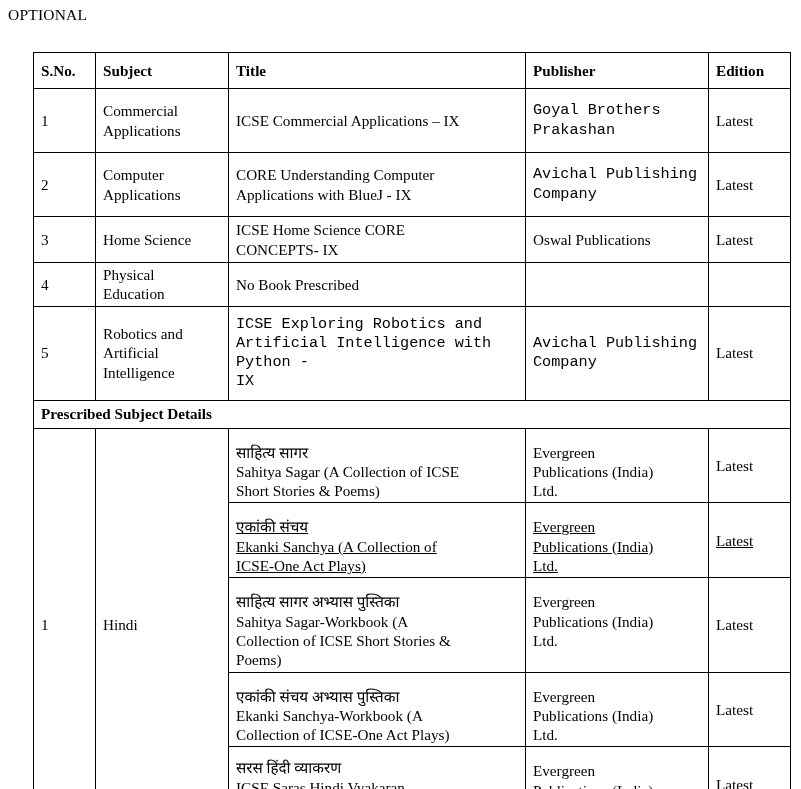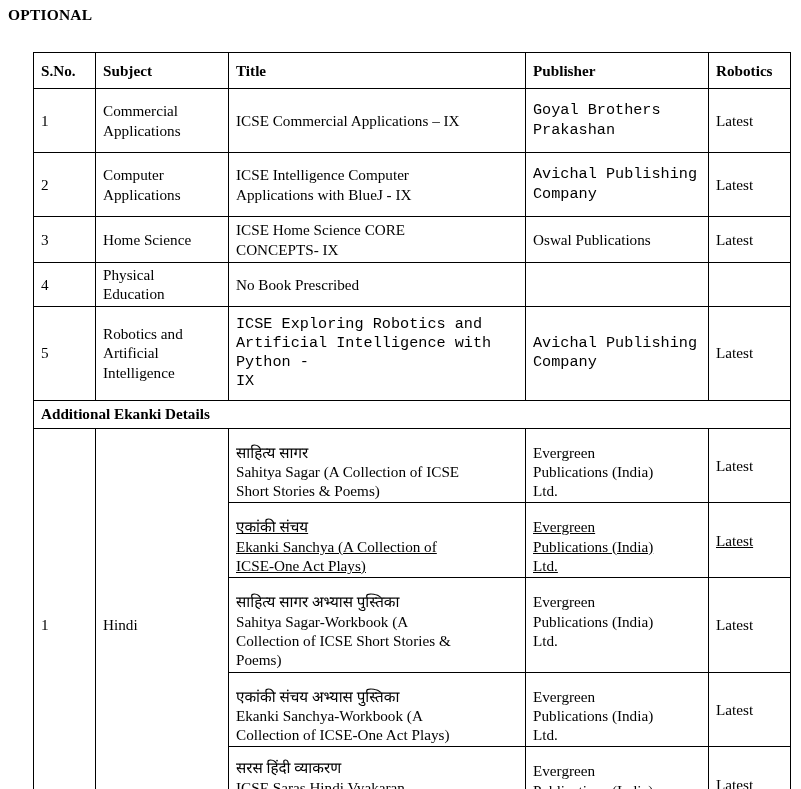--- a/index.html
+++ b/index.html
@@ -14,21 +14,21 @@
     width: 801px;
     height: 789px;
     background: #ffffff;
     overflow: hidden;
   }
   .doc-heading {
     position: absolute;
     left: 8px;
     top: 6px;
     font-size: 15.5px;
-    font-weight: bold;
+    font-weight: normal;
     letter-spacing: 0.2px;
     text-align: right;
   }
   table.booklist {
     position: absolute;
     left: 33px;
     top: 52px;
     border-collapse: collapse;
     table-layout: fixed;
     width: 757px;
@@ -75,38 +75,38 @@
         <col class="c-pub">
         <col class="c-edi">
     </colgroup>
 
     <tbody>
         <tr style="height:36px;">
       <th>S.No.</th>
       <th>Subject</th>
       <th>Title</th>
       <th>Publisher</th>
-      <th>Robotics</th>
+      <th>Edition</th>
     </tr>
 
     <tr style="height:64px;">
       <td>1</td>
       <td>Commercial
 Applications</td>
       <td>ICSE Commercial Applications – IX</td>
       <td class="lh2">Goyal Brothers
 Prakashan</td>
       <td>Latest</td>
     </tr>
 
     <tr style="height:64px;">
       <td>2</td>
       <td>Computer
 Applications</td>
-      <td class="lh15">ICSE Intelligence Computer
+      <td class="lh15">CORE Understanding Computer
 Applications with BlueJ - IX</td>
       <td class="lh2">Avichal Publishing
 Company</td>
       <td>Latest</td>
     </tr>
 
     <tr style="height:46px;">
       <td>3</td>
       <td>Home Science</td>
       <td>ICSE Home Science CORE
@@ -131,21 +131,21 @@
 Intelligence</td>
       <td class="lh2">ICSE Exploring Robotics and
 Artificial Intelligence with Python -
 IX</td>
       <td class="lh2">Avichal Publishing
 Company</td>
       <td>Latest</td>
     </tr>
 
     <tr style="height:28px;">
-      <td class="section-cell" colspan="5">Additional Ekanki Details</td>
+      <td class="section-cell" colspan="5">Prescribed Subject Details</td>
     </tr>
 
     <tr class="sub" style="height:74px;">
       <td rowspan="5">1</td>
       <td rowspan="5">Hindi</td>
       <td class="topcell">साहित्य सागर
 Sahitya Sagar (A Collection of ICSE
 Short Stories &amp; Poems)</td>
       <td class="topcell">Evergreen
 Publications (India)

